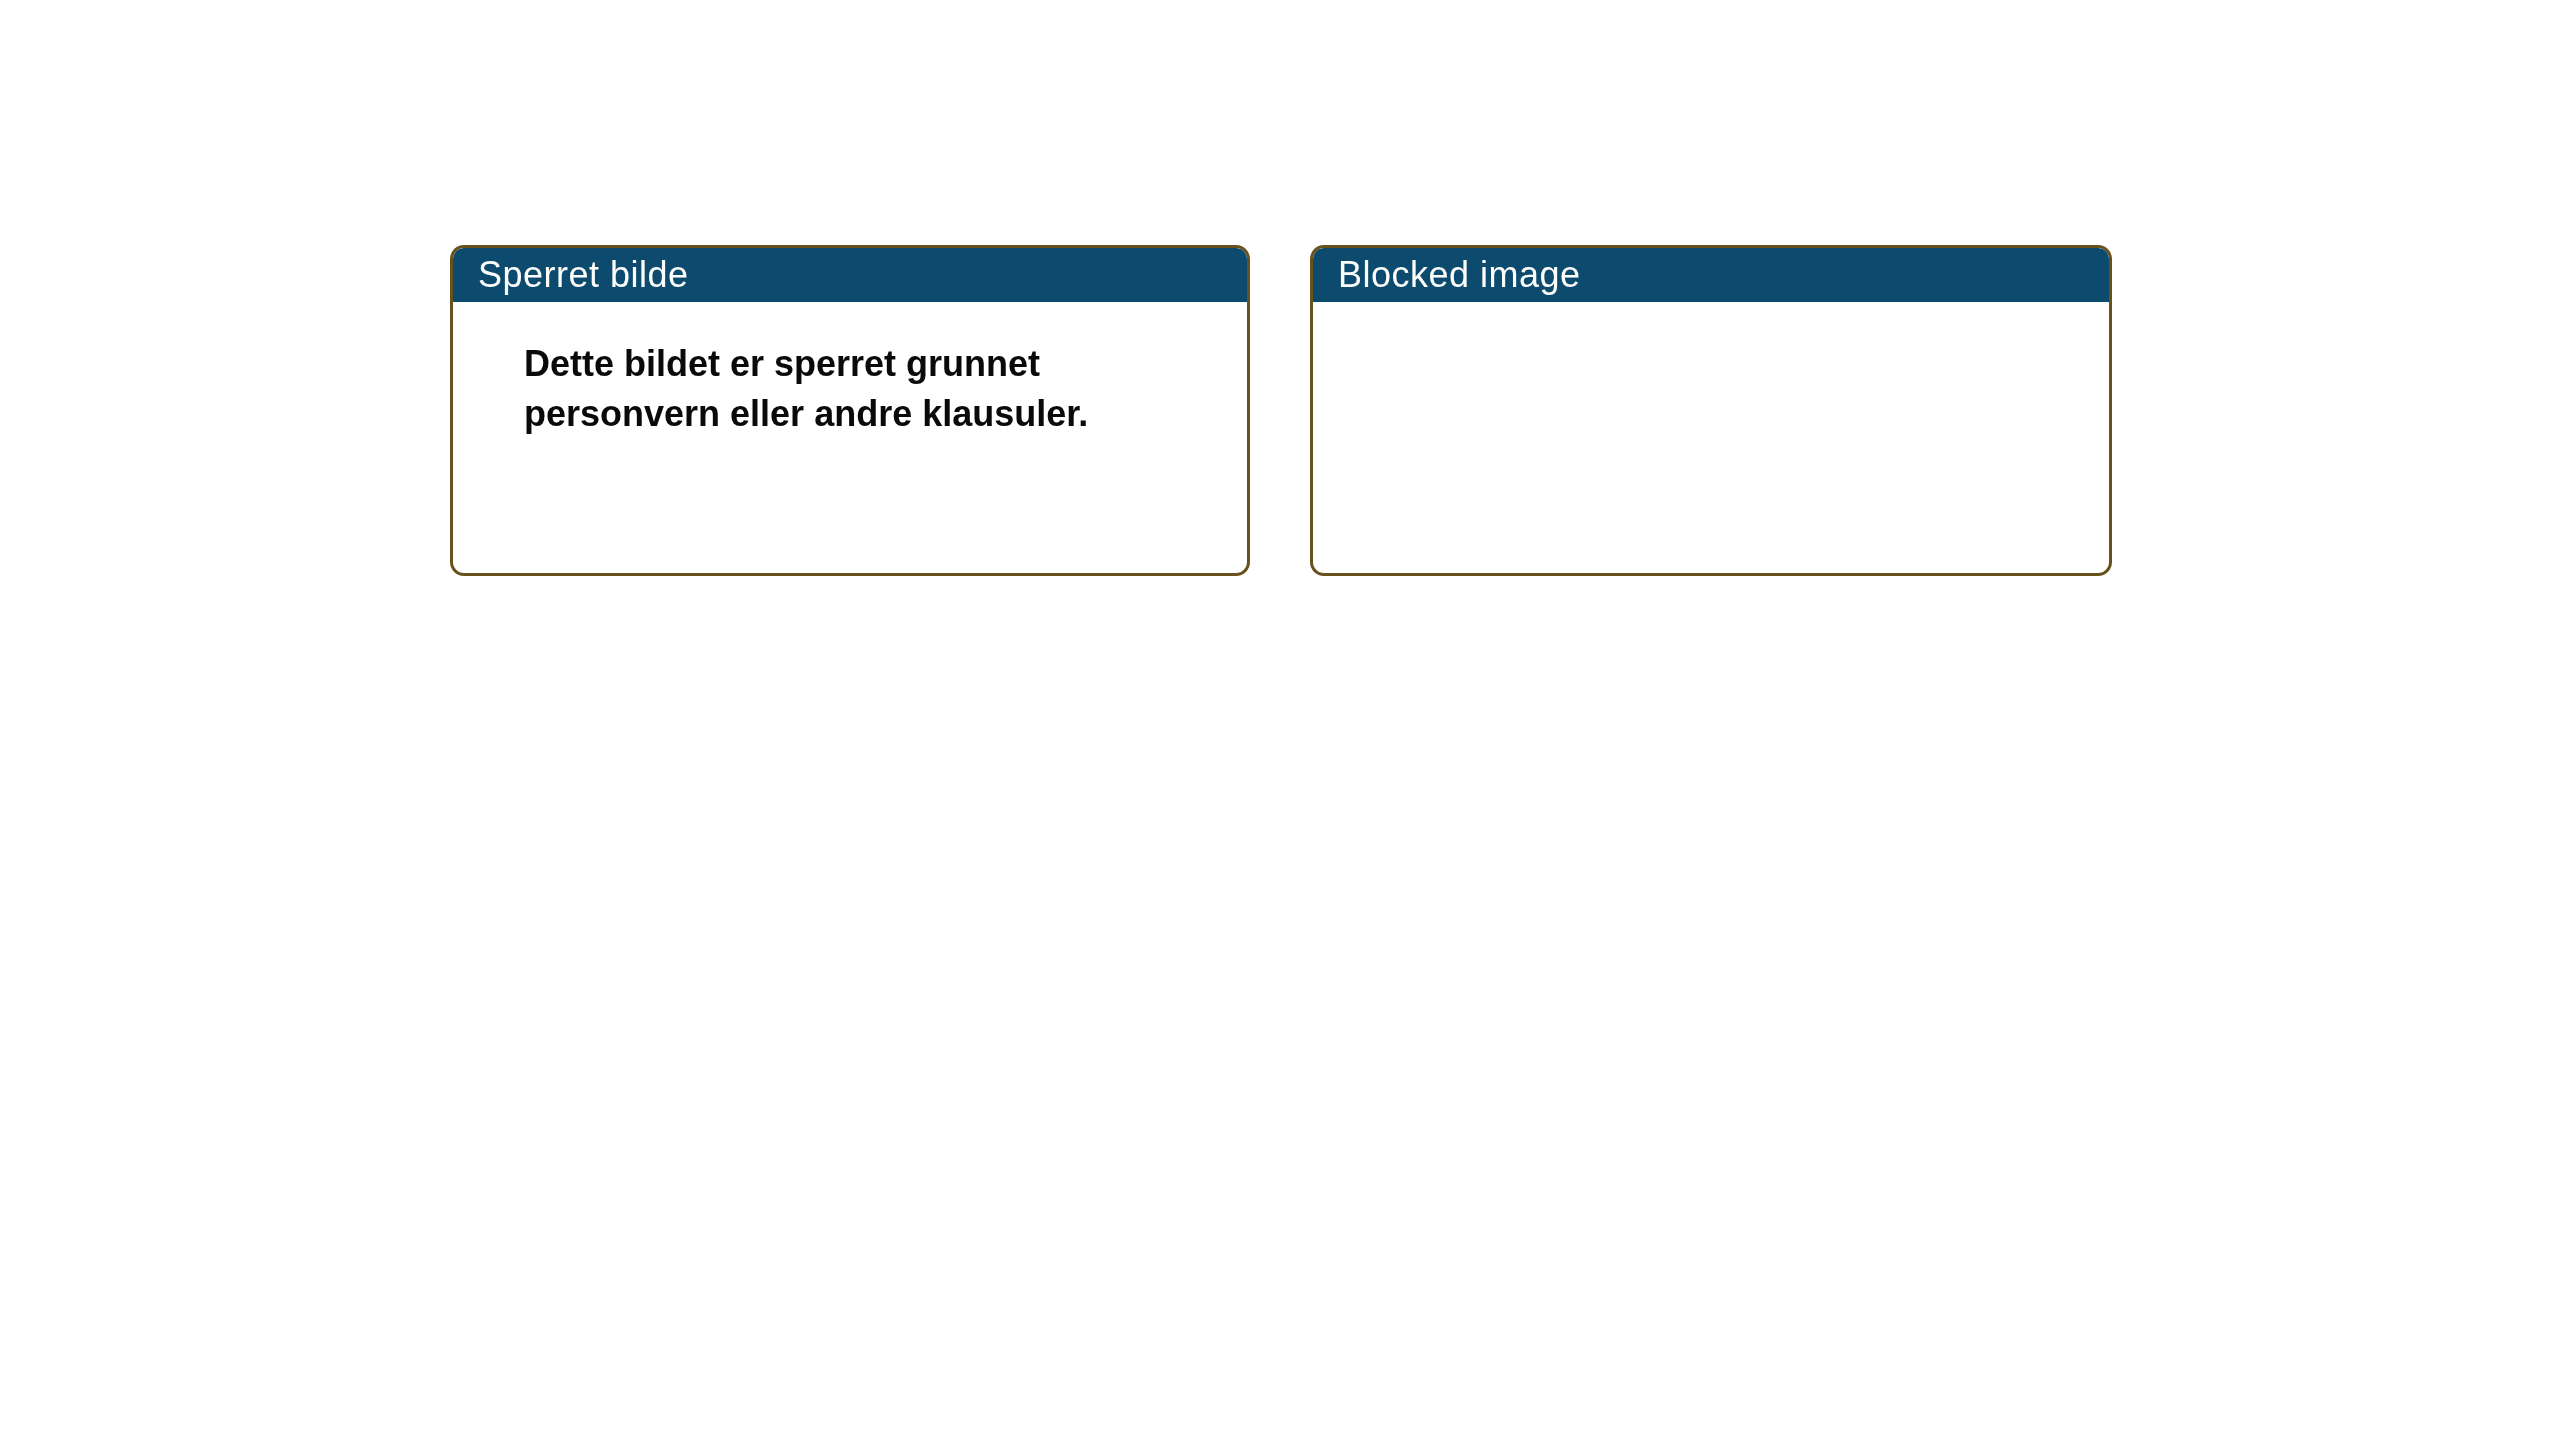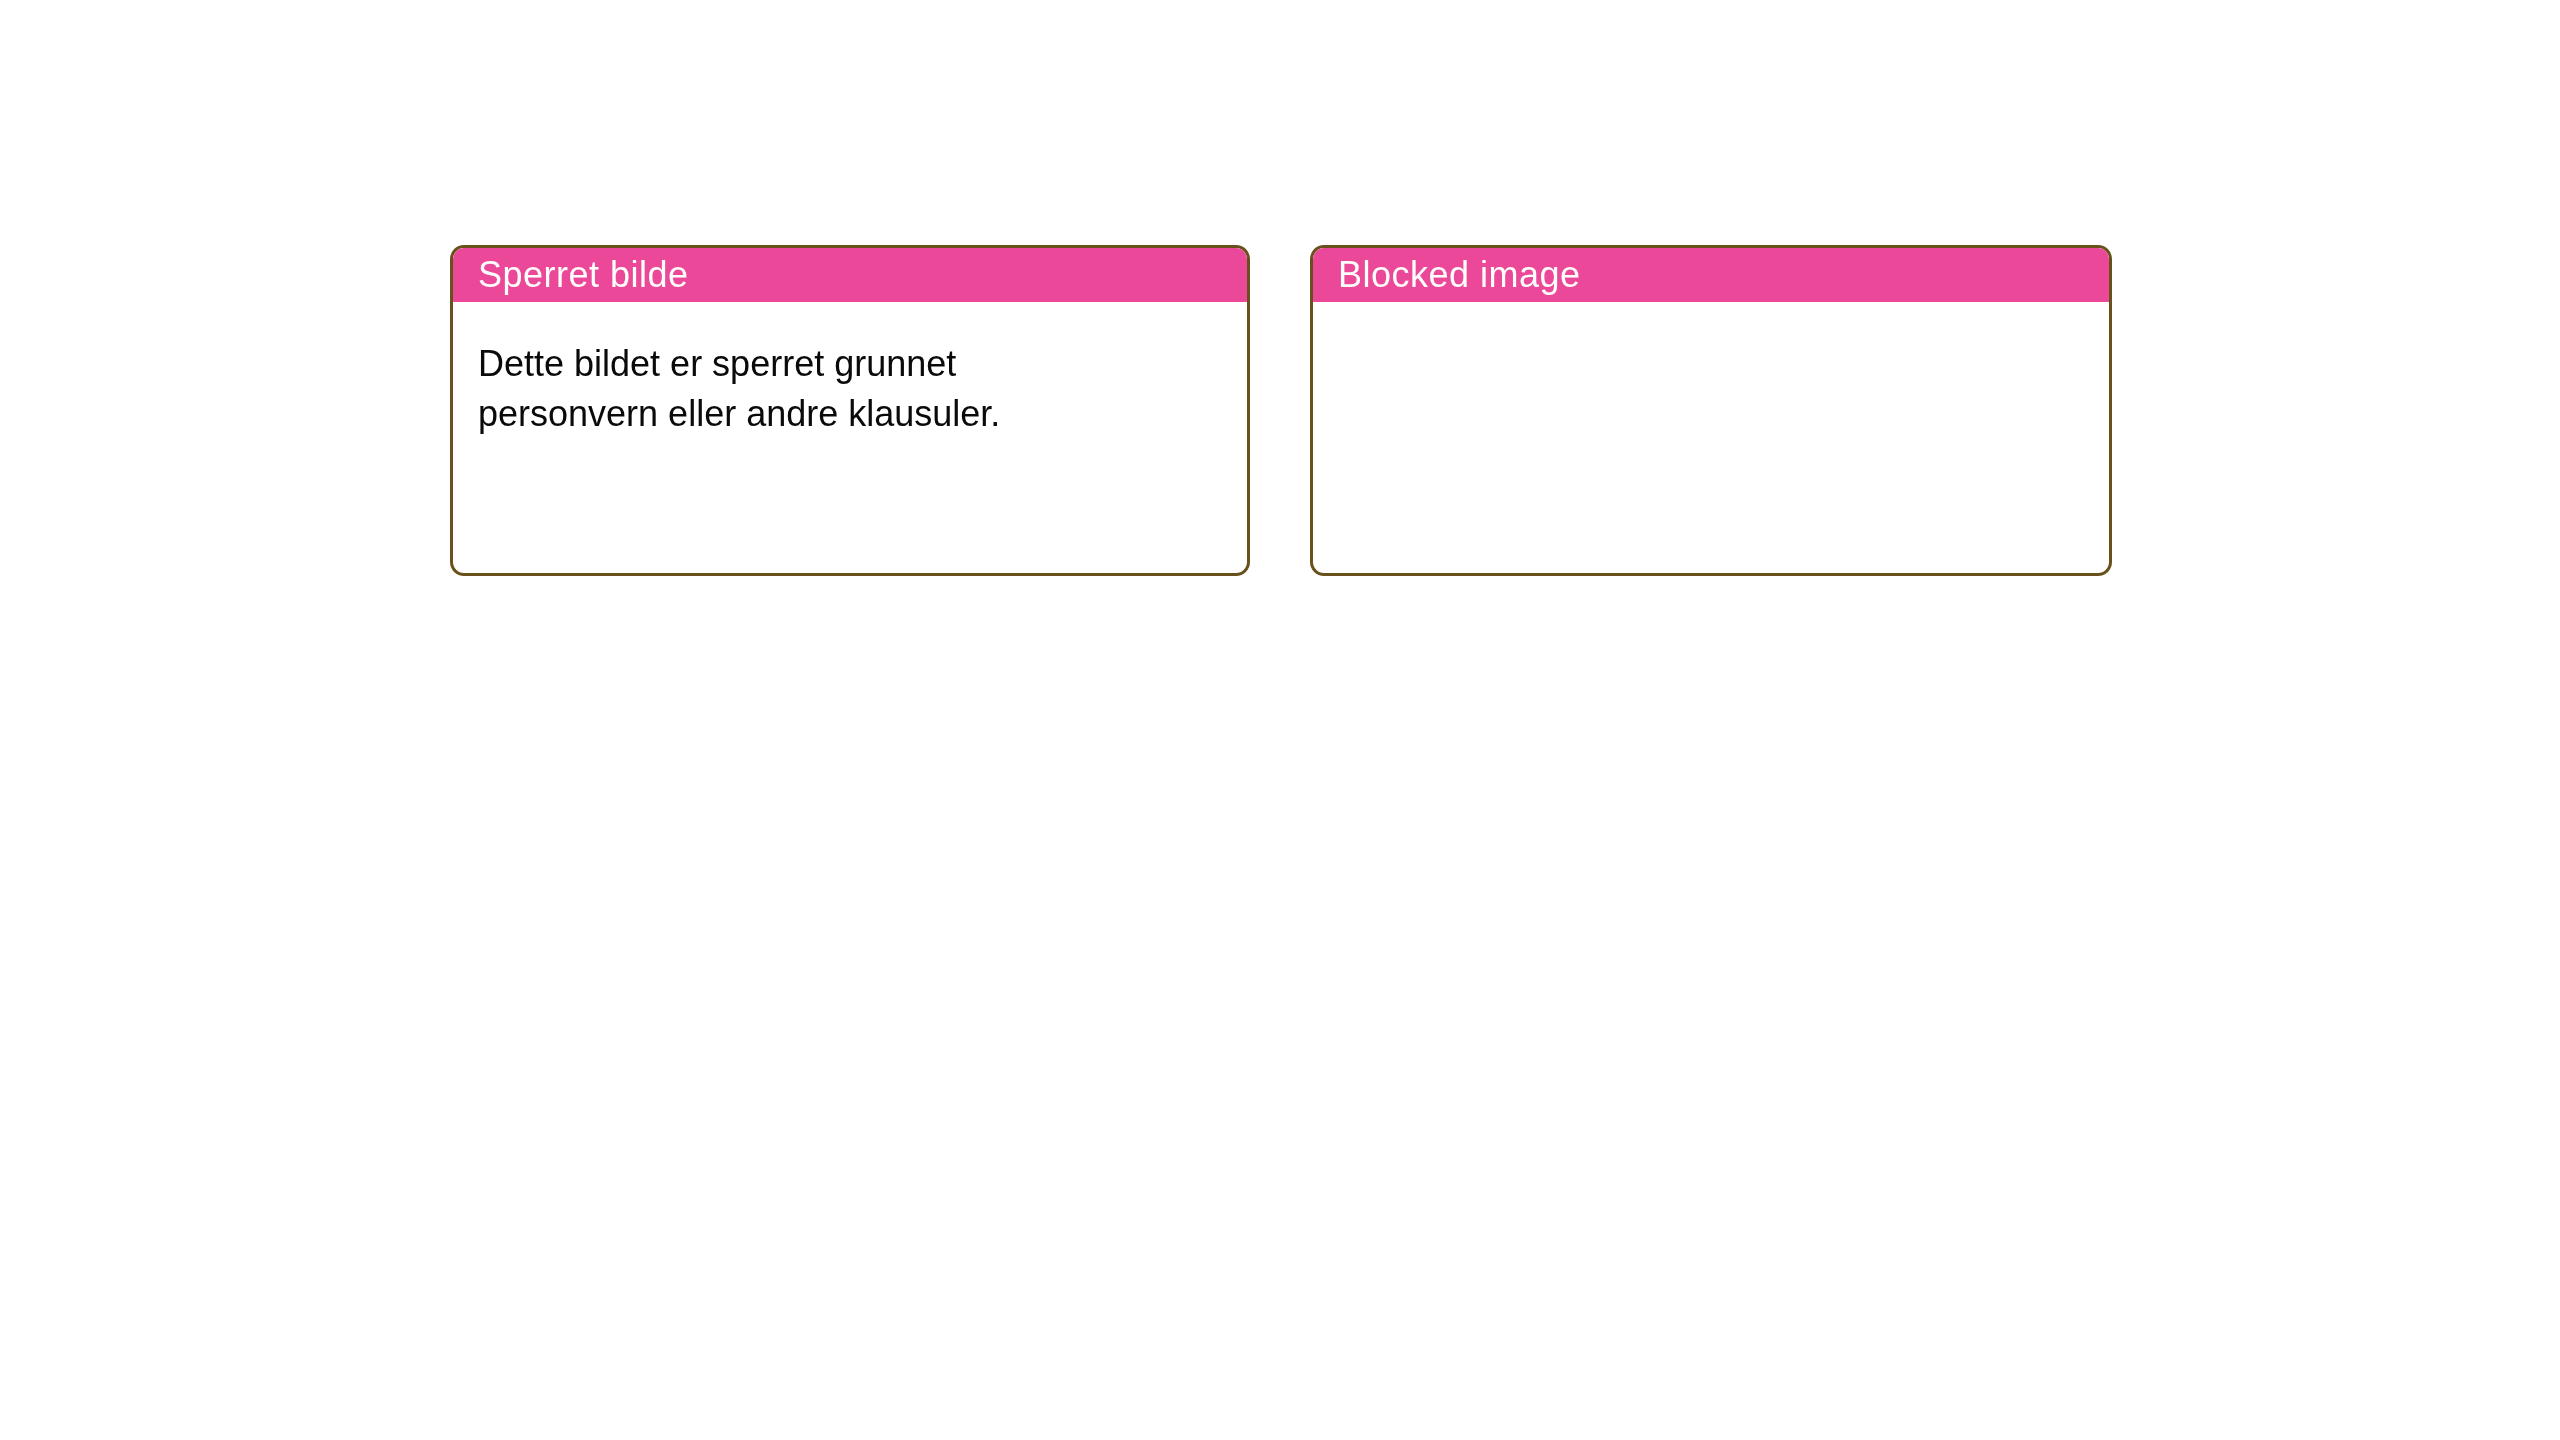--- a/index.html
+++ b/index.html
@@ -22,40 +22,41 @@
     height: 331px;
     background: #ffffff;
     border: 3px solid #69511b;
     border-radius: 14px;
     overflow: hidden;
   }
   .card-no { left: 450px;  width: 800px; }
   .card-en { left: 1310px; width: 802px; }
   .card-header {
     height: 54px;
-    background: #ec4899;
+    background: #0c4a6e;
     display: flex;
     align-items: center;
     padding: 0 25px;
     
     border-radius: 10px 10px 0 0;
   }
   .card-title {
     color: #fdfdfc;
     font-size: 36px;
     font-weight: 400;
     letter-spacing: 0.5px;
     white-space: nowrap;
   }
   .card-body {
     padding: 37px 25px 0 25px;
     color: #0a0a0a;
     font-size: 36px;
-    font-weight: 400;
+    font-weight: 700;
     line-height: 50px;
+    margin-left: 46px;
   }
   .body-line { white-space: nowrap; }
 </style>
 </head>
 <body>
 
 <div class="canvas">
 
   <section class="card card-no">
     <header class="card-header">

